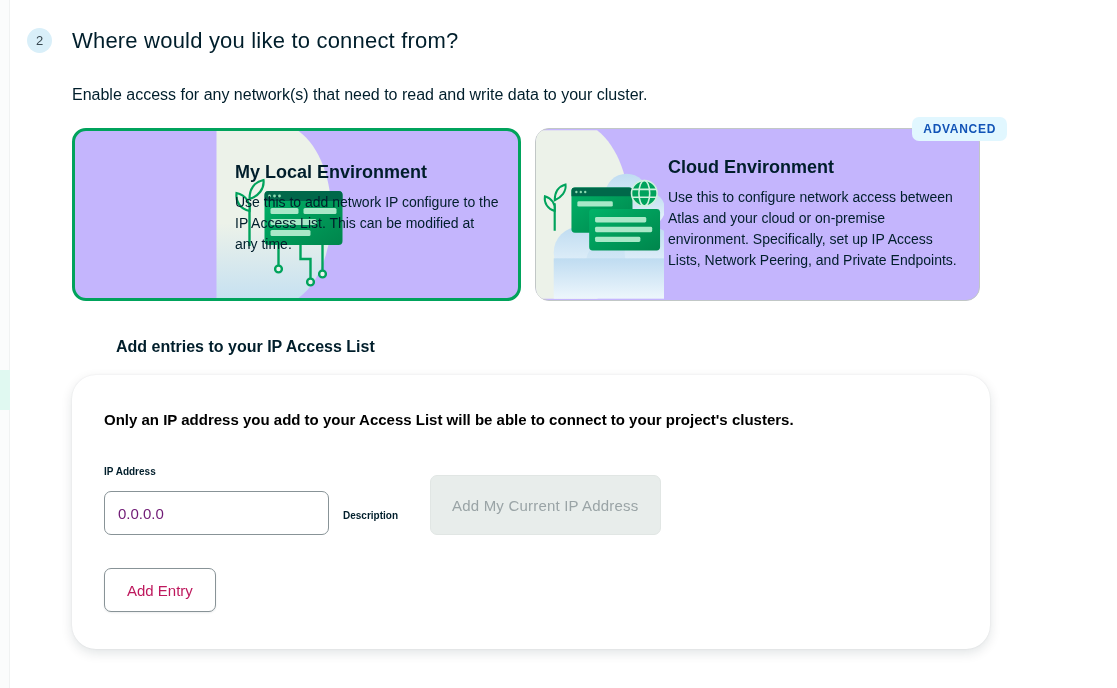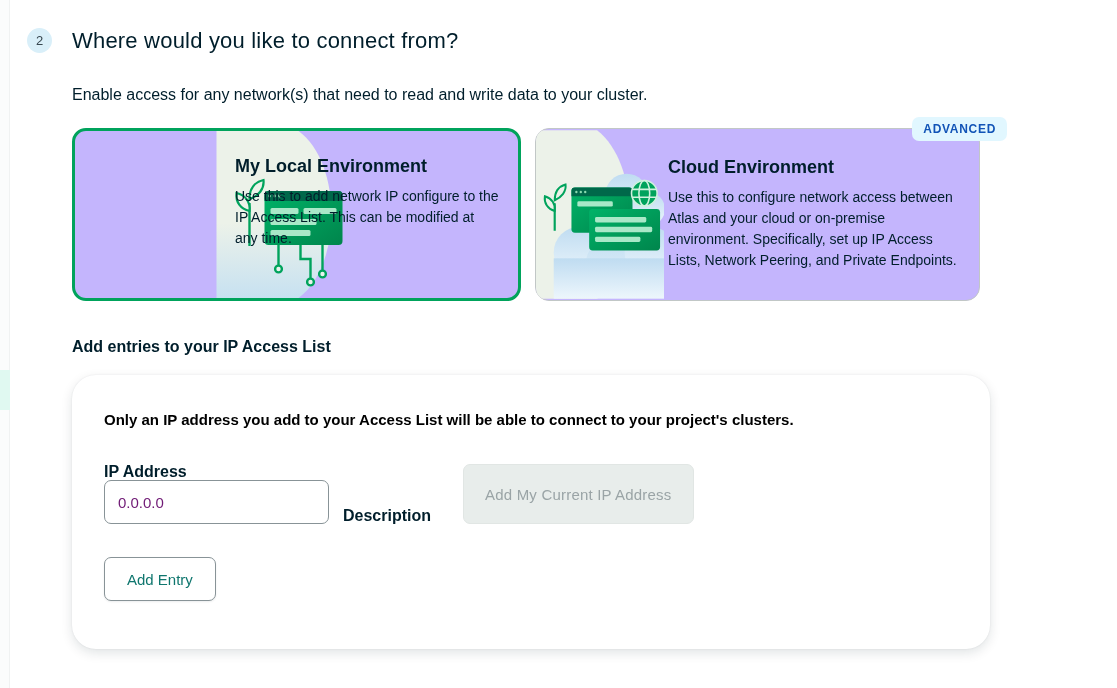--- a/index.html
+++ b/index.html
@@ -25,52 +25,52 @@
 
   .env-card { position:relative; height:173px; background:#c4b5fd; border-radius:14px;
     display:flex; overflow:visible; cursor:pointer; }
   .env-card .card-clip { position:absolute; inset:0; border-radius:12px; overflow:hidden; }
   .env-card.selected { width:449px; border:3px solid #00A35C; }
   .env-card.plain    { width:445px; border:1px solid #C1C7C6; }
 
   .card-illustration { position:relative; flex:0 0 152px; height:100%; }
   .card-illustration svg { display:block; width:100%; height:100%; }
 
-  .card-body { position:relative; padding:24px 18px 0 8px; }
+  .card-body { position:relative; padding:30px 18px 0 8px; }
   .env-card.plain .card-body { padding-left:4px; padding-top:27px; }
   .card-title { font-size:18px; font-weight:700; line-height:22px; }
   .card-desc { margin-top:9px; font-size:14px; line-height:21px; max-width:292px; }
 
   .advanced-badge { position:absolute; top:-12px; right:-28px; height:24px;
     padding:0 11px; background:#E1F7FF; border-radius:7px;
     font-size:12px; font-weight:700; letter-spacing:.7px; color:#1254B7;
     display:flex; align-items:center; z-index:3; }
 
-  .section-heading { margin-top:36px; font-size:16px; font-weight:700; line-height:20px; }
+  .section-heading { margin-top:36px; font-size:16px; font-weight:700; line-height:20px;margin-left:44px; }
 
   .form-card { margin-top:18px; width:918px; height:274px; background:#ffffff;
     border-radius:24px; padding:34px 32px 0 32px;
     box-shadow:0 4px 12px rgba(0,30,43,.12), 0 0 2px rgba(0,30,43,.08); }
 
   .access-note { font-size:15px; line-height:21px; color:#000000;font-weight:bold; }
 
   .fields-row { display:flex; align-items:flex-end; margin-top:33px; }
   .field-group { display:flex; flex-direction:column; margin-right:14px; }
-  .field-label { font-size:16px; font-weight:700; line-height:17px; }
+  .field-label { font-size:10px; font-weight:700; line-height:17px; margin-bottom:11px; }
   .text-input { width:225px; height:44px; border:1px solid #889397; border-radius:7px;
     padding:0 13px; font-size:15px; color:#701a75; background:#fff;
     font-family:"Liberation Sans", sans-serif; outline:none; }
 
   .btn-disabled { margin-left:18px; height:60px; padding:0 21px; background:#E8EDEB;
     border:1px solid #E1E6E4; border-radius:7px; color:#9AA4A6; font-size:15px;
     font-weight:500; letter-spacing:.2px; cursor:not-allowed;
     font-family:"Liberation Sans", sans-serif; }
 
   .btn-secondary { margin-top:33px; height:44px; padding:0 22px; background:#fff;
-    border:1px solid #889397; border-radius:7px; color:#0f766e; font-size:15px;
+    border:1px solid #889397; border-radius:7px; color:#be185d; font-size:15px;
     font-weight:500; cursor:pointer; box-shadow:0 1px 2px rgba(0,30,43,.08);
     font-family:"Liberation Sans", sans-serif; }
 </style>
 </head>
 <body>
 
 <div class="left-rail"></div>
 <div class="left-rail-highlight"></div>
 
 <div class="content">

